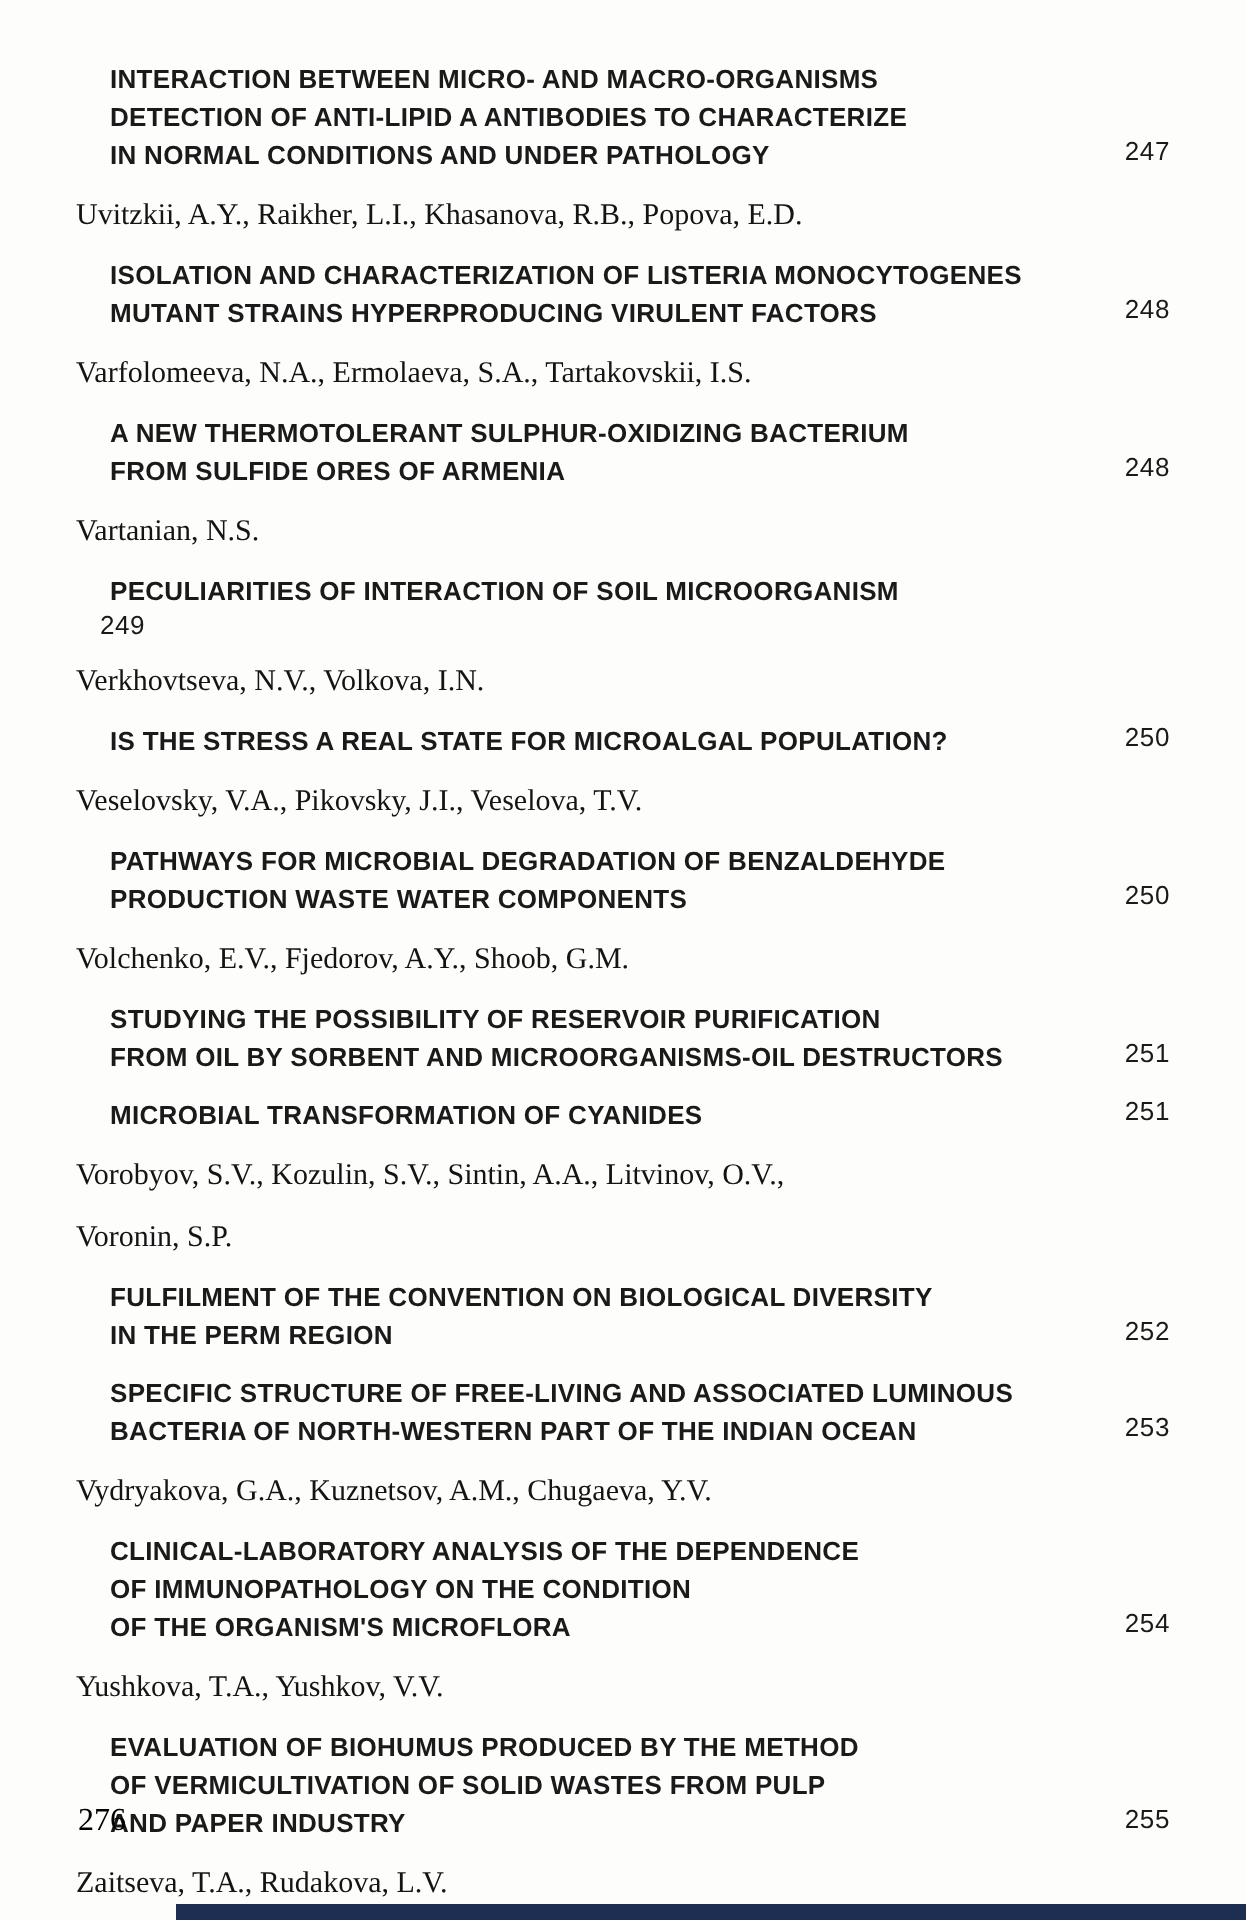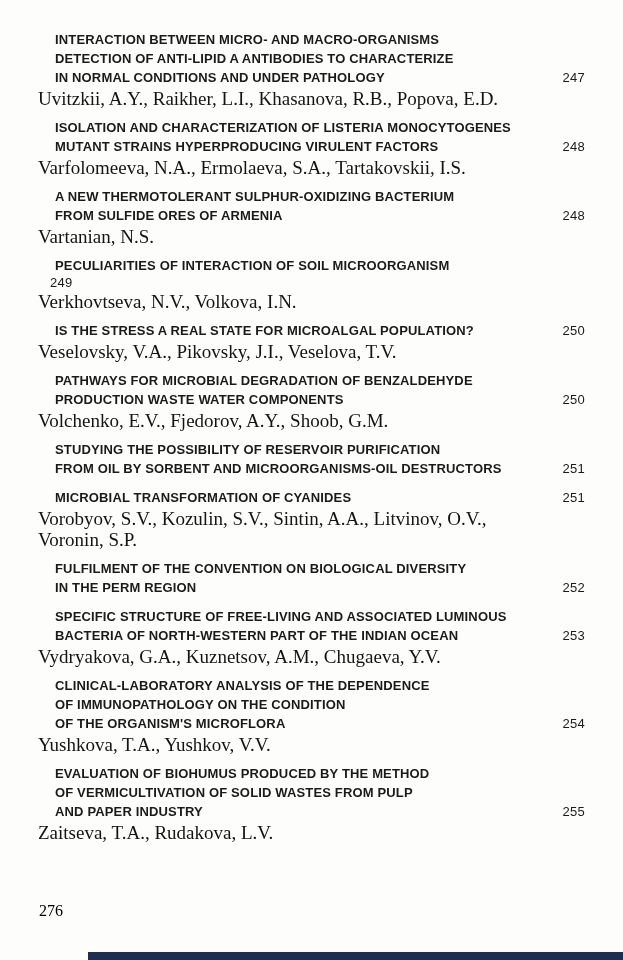--- a/index.html
+++ b/index.html
@@ -28,36 +28,36 @@
     font-weight: 700;
     letter-spacing: 0.15px;
     line-height: 19px;
     color: #1a1a1a;
     padding-left: 17px;
     white-space: nowrap;
   }
   .title-row {
     display: flex;
     justify-content: space-between;
-    align-items: center;
+    align-items: flex-start;
   }
   .page-num {
     font-family: "Liberation Sans", "DejaVu Sans", sans-serif;
     font-size: 13px;
     font-weight: 400;
     letter-spacing: 0.3px;
     color: #1a1a1a;
     padding-left: 12px;
   }
   .author-line {
     font-family: "Liberation Serif", "DejaVu Serif", serif;
-    font-size: 19px;
+    font-size: 15px;
     font-weight: 400;
     line-height: 19px;
-    margin-top: 2px;
+    margin-top: 12px;
     color: #141414;
     white-space: nowrap;
   }
   .footer-page-number {
     position: absolute;
     left: 39px;
     bottom: 40px;
     font-family: "Liberation Serif", "DejaVu Serif", serif;
     font-size: 16px;
     color: #000000;

